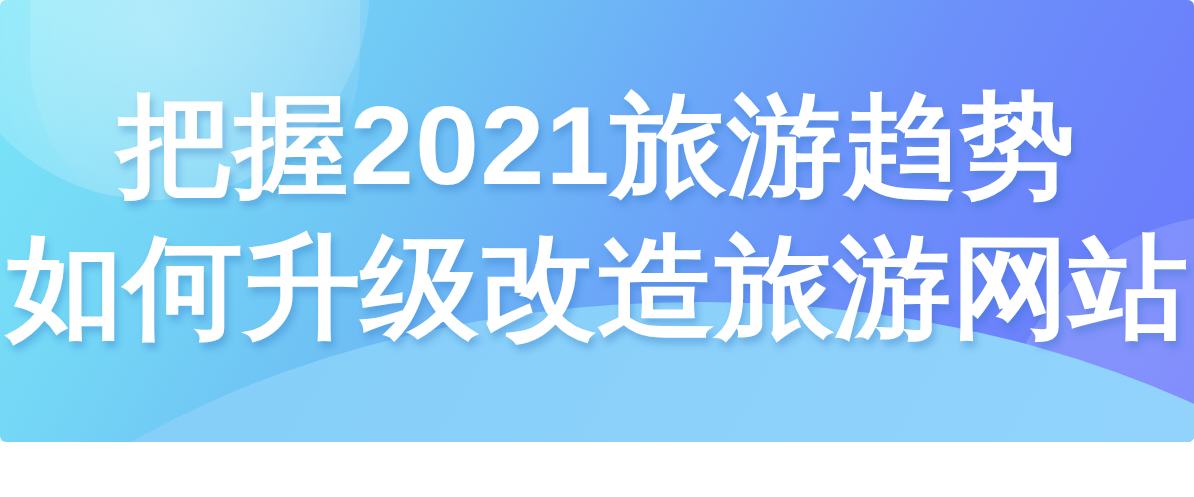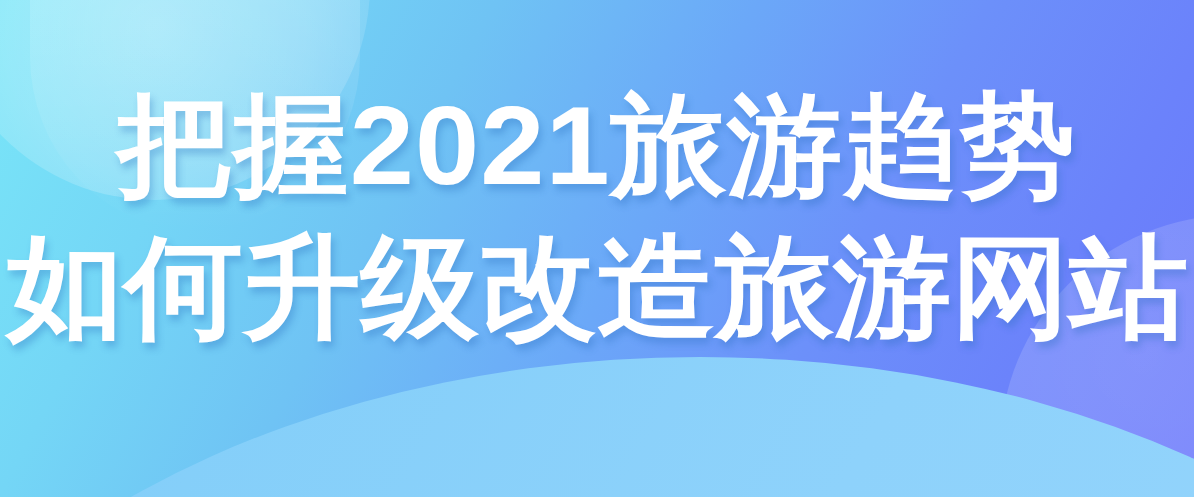--- a/index.html
+++ b/index.html
@@ -3,34 +3,35 @@
 <meta charset="utf-8">
 <style>
   html, body {
     margin: 0;
     padding: 0;
     background: #ffffff;
   }
   #banner {
     position: relative;
     width: 1194px;
-    height: 497px;
+    height: 442px;
     overflow: hidden;
     font-family: "Liberation Sans", "DejaVu Sans", sans-serif;
     
     background:
       linear-gradient(118deg,
         #79e6f8 0%,
         #74d6f6 18%,
         #6fc3f4 34%,
         #6ba8f8 52%,
         #6c90fa 68%,
         #6b82fb 84%,
         #6a77fc 100%);
     isolation: isolate;
+    border-radius: 6px;
   }
 
   
   .blob-topleft {
     position: absolute;
     left: -60px;
     top: -230px;
     width: 430px;
     height: 430px;
     border-radius: 50%;

